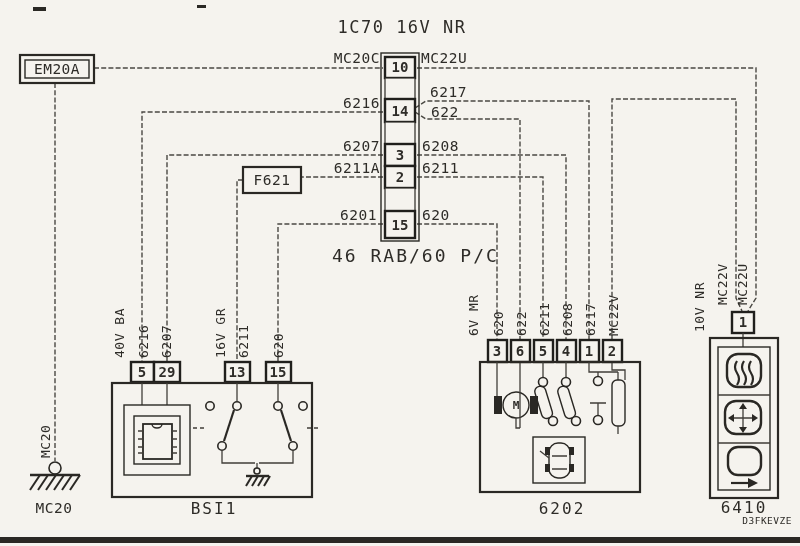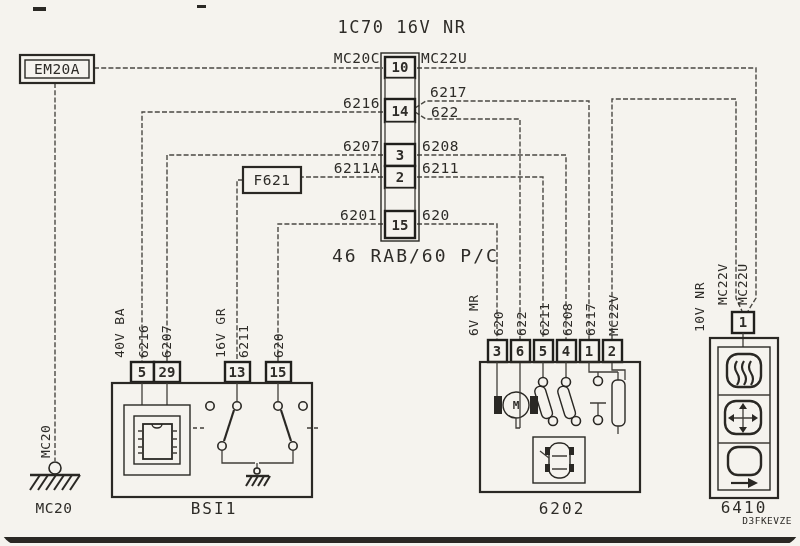--- a/index.html
+++ b/index.html
@@ -1,16 +1,16 @@
 <!DOCTYPE html>
 <html><head>
 <meta charset="utf-8">
 <style>
   html,body{margin:0;padding:0;background:#f5f3ee;}
-  .page{width:800px;height:546px;position:relative;overflow:hidden;background:#f5f3ee;border-radius:21px;}
+  .page{width:800px;height:546px;position:relative;overflow:hidden;background:#f5f3ee;}
   svg text{font-family:"DejaVu Sans Mono",monospace;fill:#2e2c28;}
   .lbl{font-size:14.5px;letter-spacing:0.5px;}
   .end{text-anchor:end;}
   .mid{text-anchor:middle;}
   .ttl{font-size:17px;letter-spacing:1.5px;}
   .note{font-size:18px;letter-spacing:2px;}
   .pinno{font-size:14px;font-weight:bold;text-anchor:middle;}
   .rot{font-size:13px;letter-spacing:0.5px;}
   .cmp{font-size:16px;letter-spacing:2px;text-anchor:middle;}
   .code{font-size:9.5px;letter-spacing:0.5px;text-anchor:end;}

